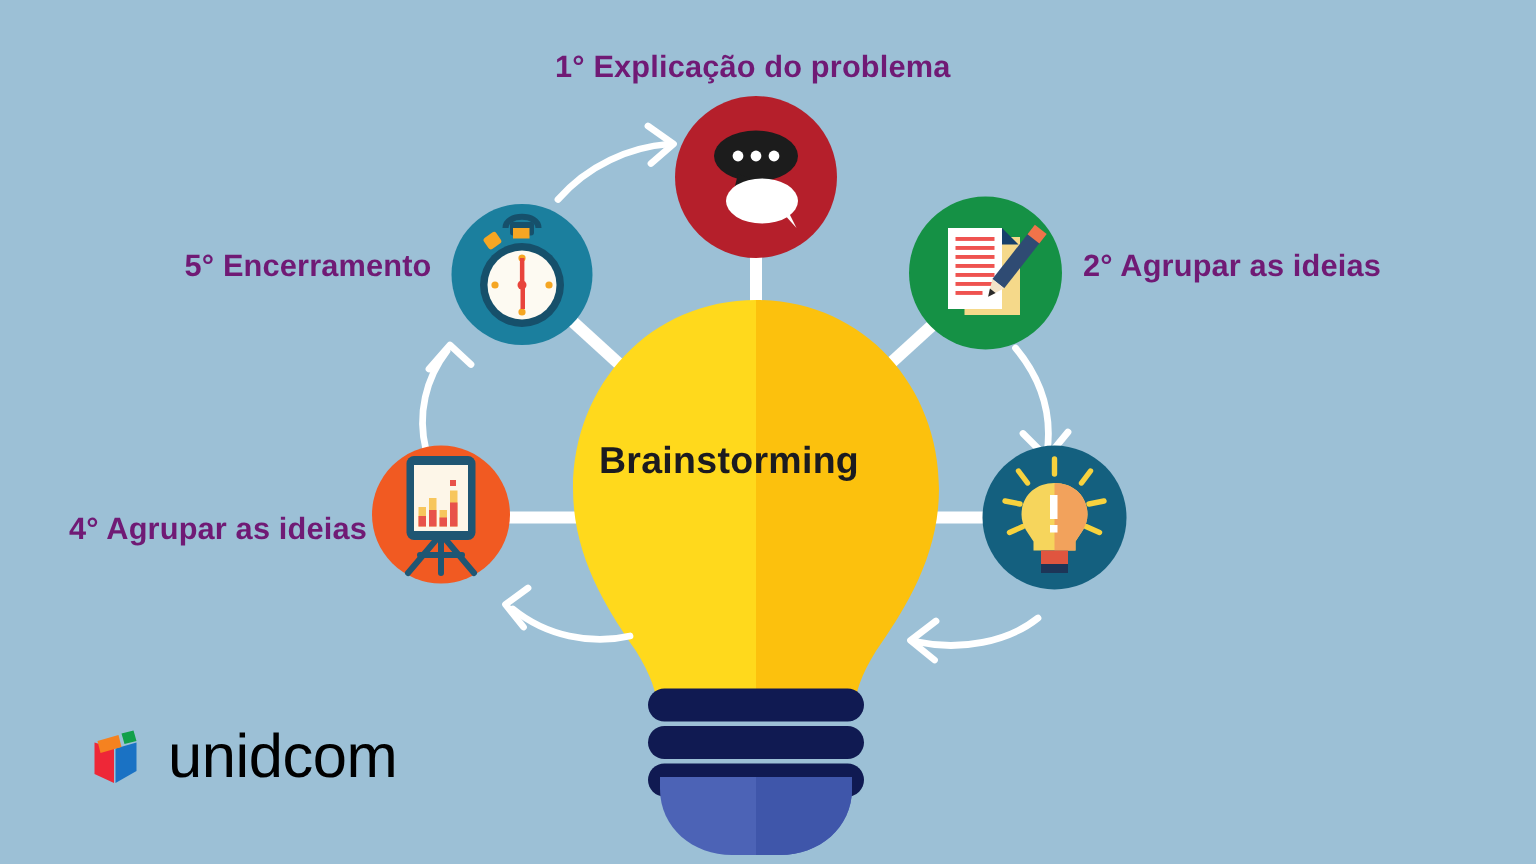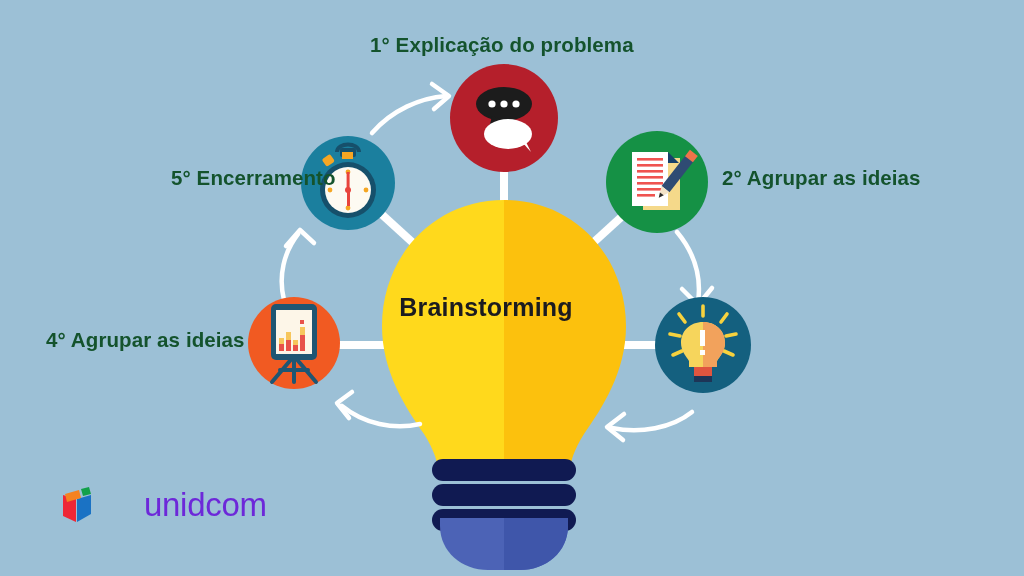--- a/index.html
+++ b/index.html
@@ -20,35 +20,35 @@
   }
   #diagram-svg {
     position: absolute;
     left: 0;
     top: 0;
     width: 1024px;
     height: 576px;
   }
   .step-label {
     position: absolute;
-    color: #14532d;
+    color: #701a75;
     font-size: 20.5px;
     font-weight: 700;
     letter-spacing: .1px;
     white-space: nowrap;
     line-height: 1;
   }
   .step-label .ord {
     font-weight: 700;
   }
   #label-1 { left: 370px; top: 35px; }
   #label-2 { left: 722px; top: 168px; }
   #label-3 { left: 758px; top: 333px; }
-  #label-4 { left: 46px; top: 330px; }
-  #label-5 { left: 123px; top: 168px; margin-left: 48px; }
+  #label-4 { left: 46px; top: 343px; }
+  #label-5 { left: 123px; top: 168px; }
 
   #center-title {
     position: absolute;
     left: 0;
     top: 295px;
     width: 1024px;
     text-align: center;
     color: #1b1b20;
     font-size: 25px;
     font-weight: 700;
@@ -58,26 +58,25 @@
   }
   #brand {
     position: absolute;
     left: 55px;
     top: 482px;
     display: flex;
     align-items: center;
     gap: 13px;
   }
   #brand-name {
-    color: #6d28d9;
-    font-size: 33px;
+    color: #000000;
+    font-size: 41px;
     font-weight: 400;
     letter-spacing: -.3px;
     line-height: 1;
-    margin-left: 32px;
   }
 </style>
 </head>
 <body>
 
 <div id="stage">
 
   <svg id="diagram-svg" viewBox="0 0 1024 576">
 
     <g stroke="#ffffff" stroke-width="8" stroke-linecap="butt">

